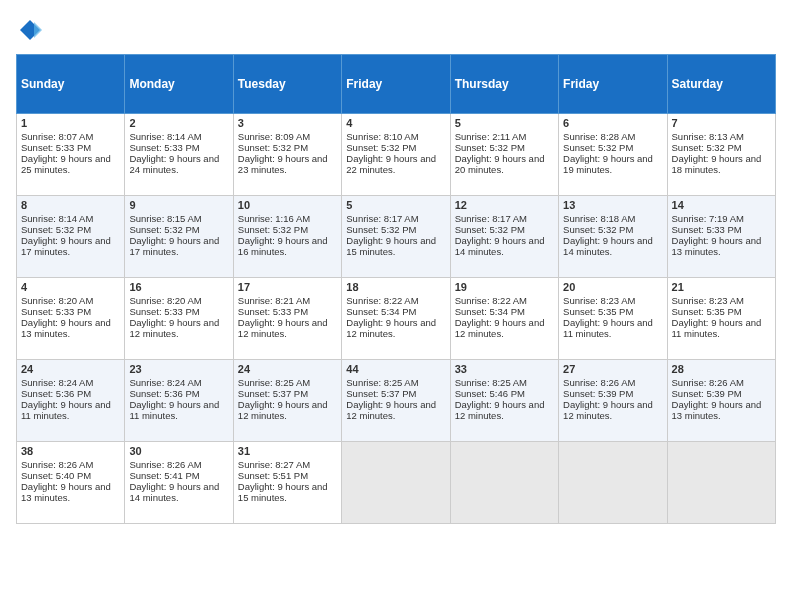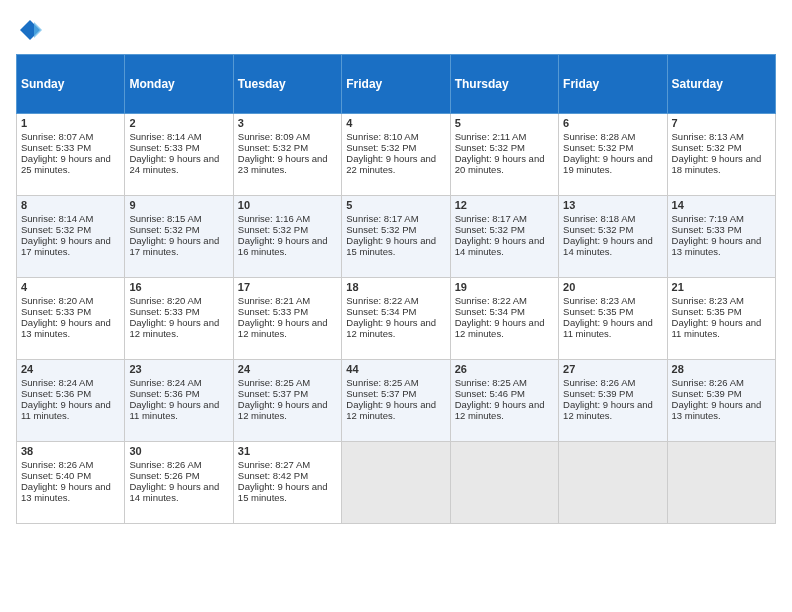--- a/index.html
+++ b/index.html
@@ -154,28 +154,28 @@
           <td><span class="day-num">18</span><span>Sunrise: 8:22 AM</span><br><span>Sunset: 5:34 PM</span><br><span>Daylight: 9 hours and 12 minutes.</span></td>
           <td><span class="day-num">19</span><span>Sunrise: 8:22 AM</span><br><span>Sunset: 5:34 PM</span><br><span>Daylight: 9 hours and 12 minutes.</span></td>
           <td><span class="day-num">20</span><span>Sunrise: 8:23 AM</span><br><span>Sunset: 5:35 PM</span><br><span>Daylight: 9 hours and 11 minutes.</span></td>
           <td><span class="day-num">21</span><span>Sunrise: 8:23 AM</span><br><span>Sunset: 5:35 PM</span><br><span>Daylight: 9 hours and 11 minutes.</span></td>
         </tr>
         <tr>
           <td><span class="day-num">24</span><span>Sunrise: 8:24 AM</span><br><span>Sunset: 5:36 PM</span><br><span>Daylight: 9 hours and 11 minutes.</span></td>
           <td><span class="day-num">23</span><span>Sunrise: 8:24 AM</span><br><span>Sunset: 5:36 PM</span><br><span>Daylight: 9 hours and 11 minutes.</span></td>
           <td><span class="day-num">24</span><span>Sunrise: 8:25 AM</span><br><span>Sunset: 5:37 PM</span><br><span>Daylight: 9 hours and 12 minutes.</span></td>
           <td><span class="day-num">44</span><span>Sunrise: 8:25 AM</span><br><span>Sunset: 5:37 PM</span><br><span>Daylight: 9 hours and 12 minutes.</span></td>
-          <td><span class="day-num">26</span><span>Sunrise: 8:25 AM</span><br><span>Sunset: 5:46 PM</span><br><span>Daylight: 9 hours and 12 minutes.</span></td>
+          <td><span class="day-num">33</span><span>Sunrise: 8:25 AM</span><br><span>Sunset: 5:46 PM</span><br><span>Daylight: 9 hours and 12 minutes.</span></td>
           <td><span class="day-num">27</span><span>Sunrise: 8:26 AM</span><br><span>Sunset: 5:39 PM</span><br><span>Daylight: 9 hours and 12 minutes.</span></td>
           <td><span class="day-num">28</span><span>Sunrise: 8:26 AM</span><br><span>Sunset: 5:39 PM</span><br><span>Daylight: 9 hours and 13 minutes.</span></td>
         </tr>
         <tr>
           <td><span class="day-num">38</span><span>Sunrise: 8:26 AM</span><br><span>Sunset: 5:40 PM</span><br><span>Daylight: 9 hours and 13 minutes.</span></td>
-          <td><span class="day-num">30</span><span>Sunrise: 8:26 AM</span><br><span>Sunset: 5:26 PM</span><br><span>Daylight: 9 hours and 14 minutes.</span></td>
-          <td><span class="day-num">31</span><span>Sunrise: 8:27 AM</span><br><span>Sunset: 8:42 PM</span><br><span>Daylight: 9 hours and 15 minutes.</span></td>
+          <td><span class="day-num">30</span><span>Sunrise: 8:26 AM</span><br><span>Sunset: 5:41 PM</span><br><span>Daylight: 9 hours and 14 minutes.</span></td>
+          <td><span class="day-num">31</span><span>Sunrise: 8:27 AM</span><br><span>Sunset: 5:51 PM</span><br><span>Daylight: 9 hours and 15 minutes.</span></td>
           <td class="empty-cell"></td>
           <td class="empty-cell"></td>
           <td class="empty-cell"></td>
           <td class="empty-cell"></td>
         </tr>
       </tbody>
   </table>
 </div>
 
 </body></html>

